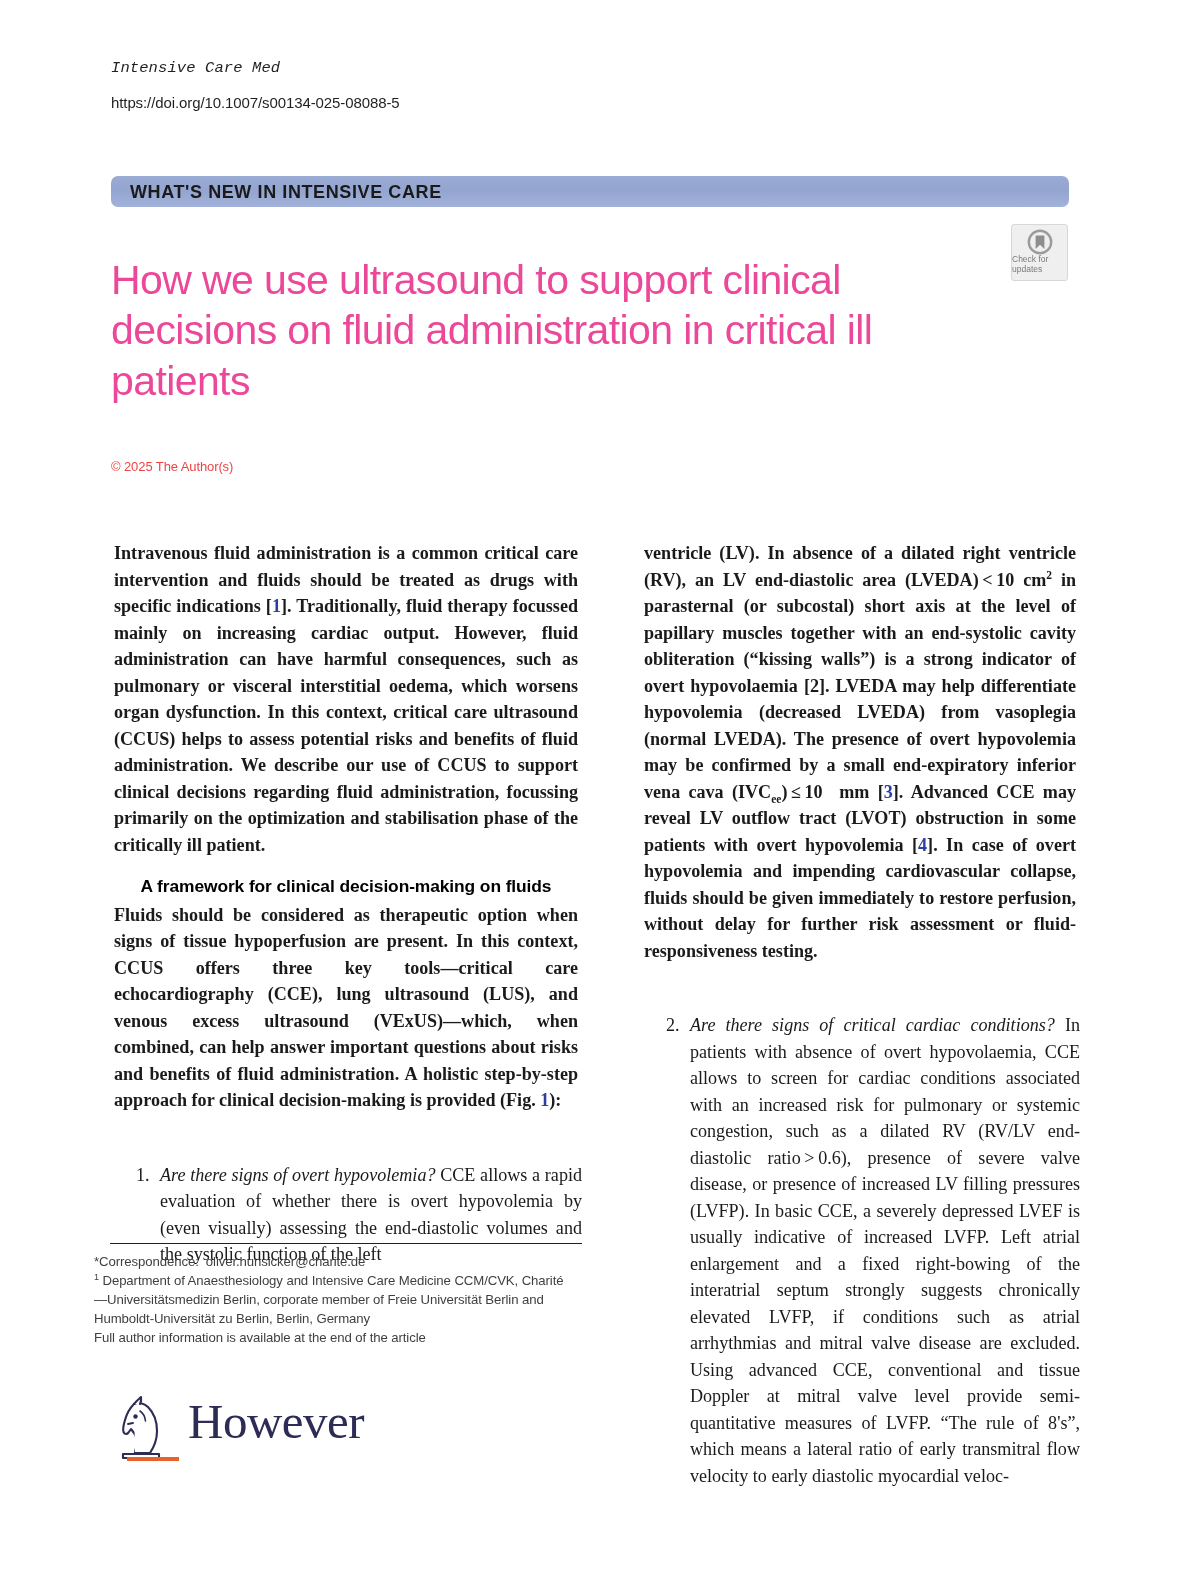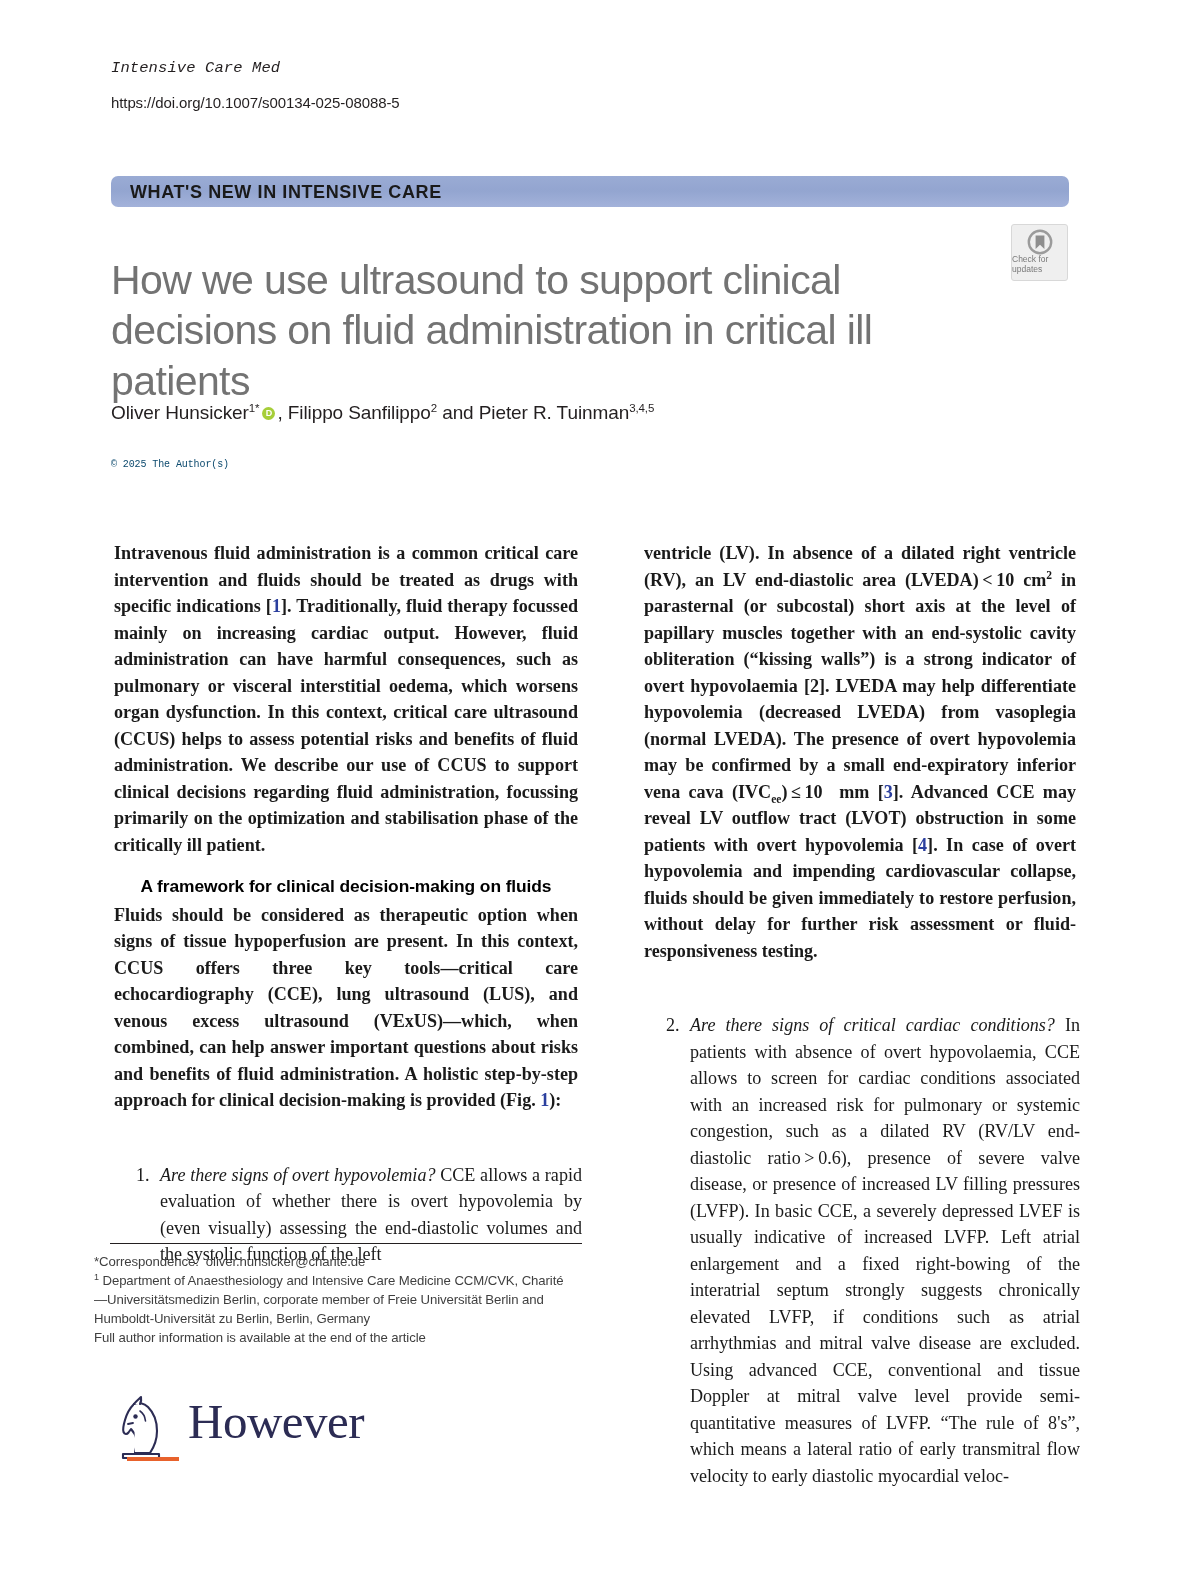--- a/index.html
+++ b/index.html
@@ -107,21 +107,21 @@
   .title {
     position: absolute;
     left: 111px;
     top: 228px;
     width: 890px;
     font-family: "Liberation Sans", "DejaVu Sans", sans-serif;
     font-weight: 400;
     font-size: 41px;
     line-height: 1.22;
     letter-spacing: -0.6px;
-    color: #737373;
+    color: #ec4899;
   }
 
   
   .authors {
     position: absolute;
     left: 111px;
     top: 400px;
     width: 900px;
     font-family: "Liberation Sans", "DejaVu Sans", sans-serif;
     font-size: 19px;
@@ -154,23 +154,23 @@
     font-size: 9px;
     font-weight: bold;
     line-height: 13px;
     text-align: center;
   }
 
   .copyright {
     position: absolute;
     left: 111px;
     top: 459px;
-    font-family: Liberation Mono, monospace;
-    font-size: 10px;
-    color: #0c4a6e;
+    font-family: Liberation Sans, sans-serif;
+    font-size: 13px;
+    color: #ef4444;
     letter-spacing: -0.1px;
   }
 
   
   .col {
     position: absolute;
     top: 536px;
     width: 472px;
     font-size: 18.1px;
     line-height: 1.465;
@@ -301,23 +301,20 @@
       <path d="M8.6 6.4 h8.8 v13.6 l-4.4 -4.2 -4.4 4.2 z" fill="#8e8e8e"></path>
     </svg>
     <div class="badge-label">
       <span>Check for</span><br>
       <span>updates</span>
     </div>
   </div>
 
   <h1 class="title">How we use ultrasound to support clinical decisions on fluid administration in critical ill patients</h1>
 
-  <div class="authors">
-    <span>Oliver Hunsicker</span><sup>1*</sup><span class="orcid"></span><span>, </span><span>Filippo Sanfilippo</span><sup>2</sup><span> and </span><span>Pieter R. Tuinman</span><sup>3,4,5</sup>
-  </div>
 
   <div class="copyright">© 2025 The Author(s)</div>
 
   <div class="col col-left">
     <p>Intravenous fluid administration is a common critical care intervention and fluids should be treated as drugs with specific indications [<span class="ref">1</span>]. Traditionally, fluid therapy focussed mainly on increasing cardiac output. However, fluid administration can have harmful consequences, such as pulmonary or visceral interstitial oedema, which worsens organ dysfunction. In this context, critical care ultrasound (CCUS) helps to assess potential risks and benefits of fluid administration. We describe our use of CCUS to support clinical decisions regarding fluid administration, focussing primarily on the optimization and stabilisation phase of the critically ill patient.</p>
 
     <h2 class="sec-head">A framework for clinical decision-making on fluids</h2>
 
     <p>Fluids should be considered as therapeutic option when signs of tissue hypoperfusion are present. In this context, CCUS offers three key tools—critical care echocardiography (CCE), lung ultrasound (LUS), and venous excess ultrasound (VExUS)—which, when combined, can help answer important questions about risks and benefits of fluid administration. A holistic step-by-step approach for clinical decision-making is provided (Fig.&nbsp;<span class="ref">1</span>):</p>
 

